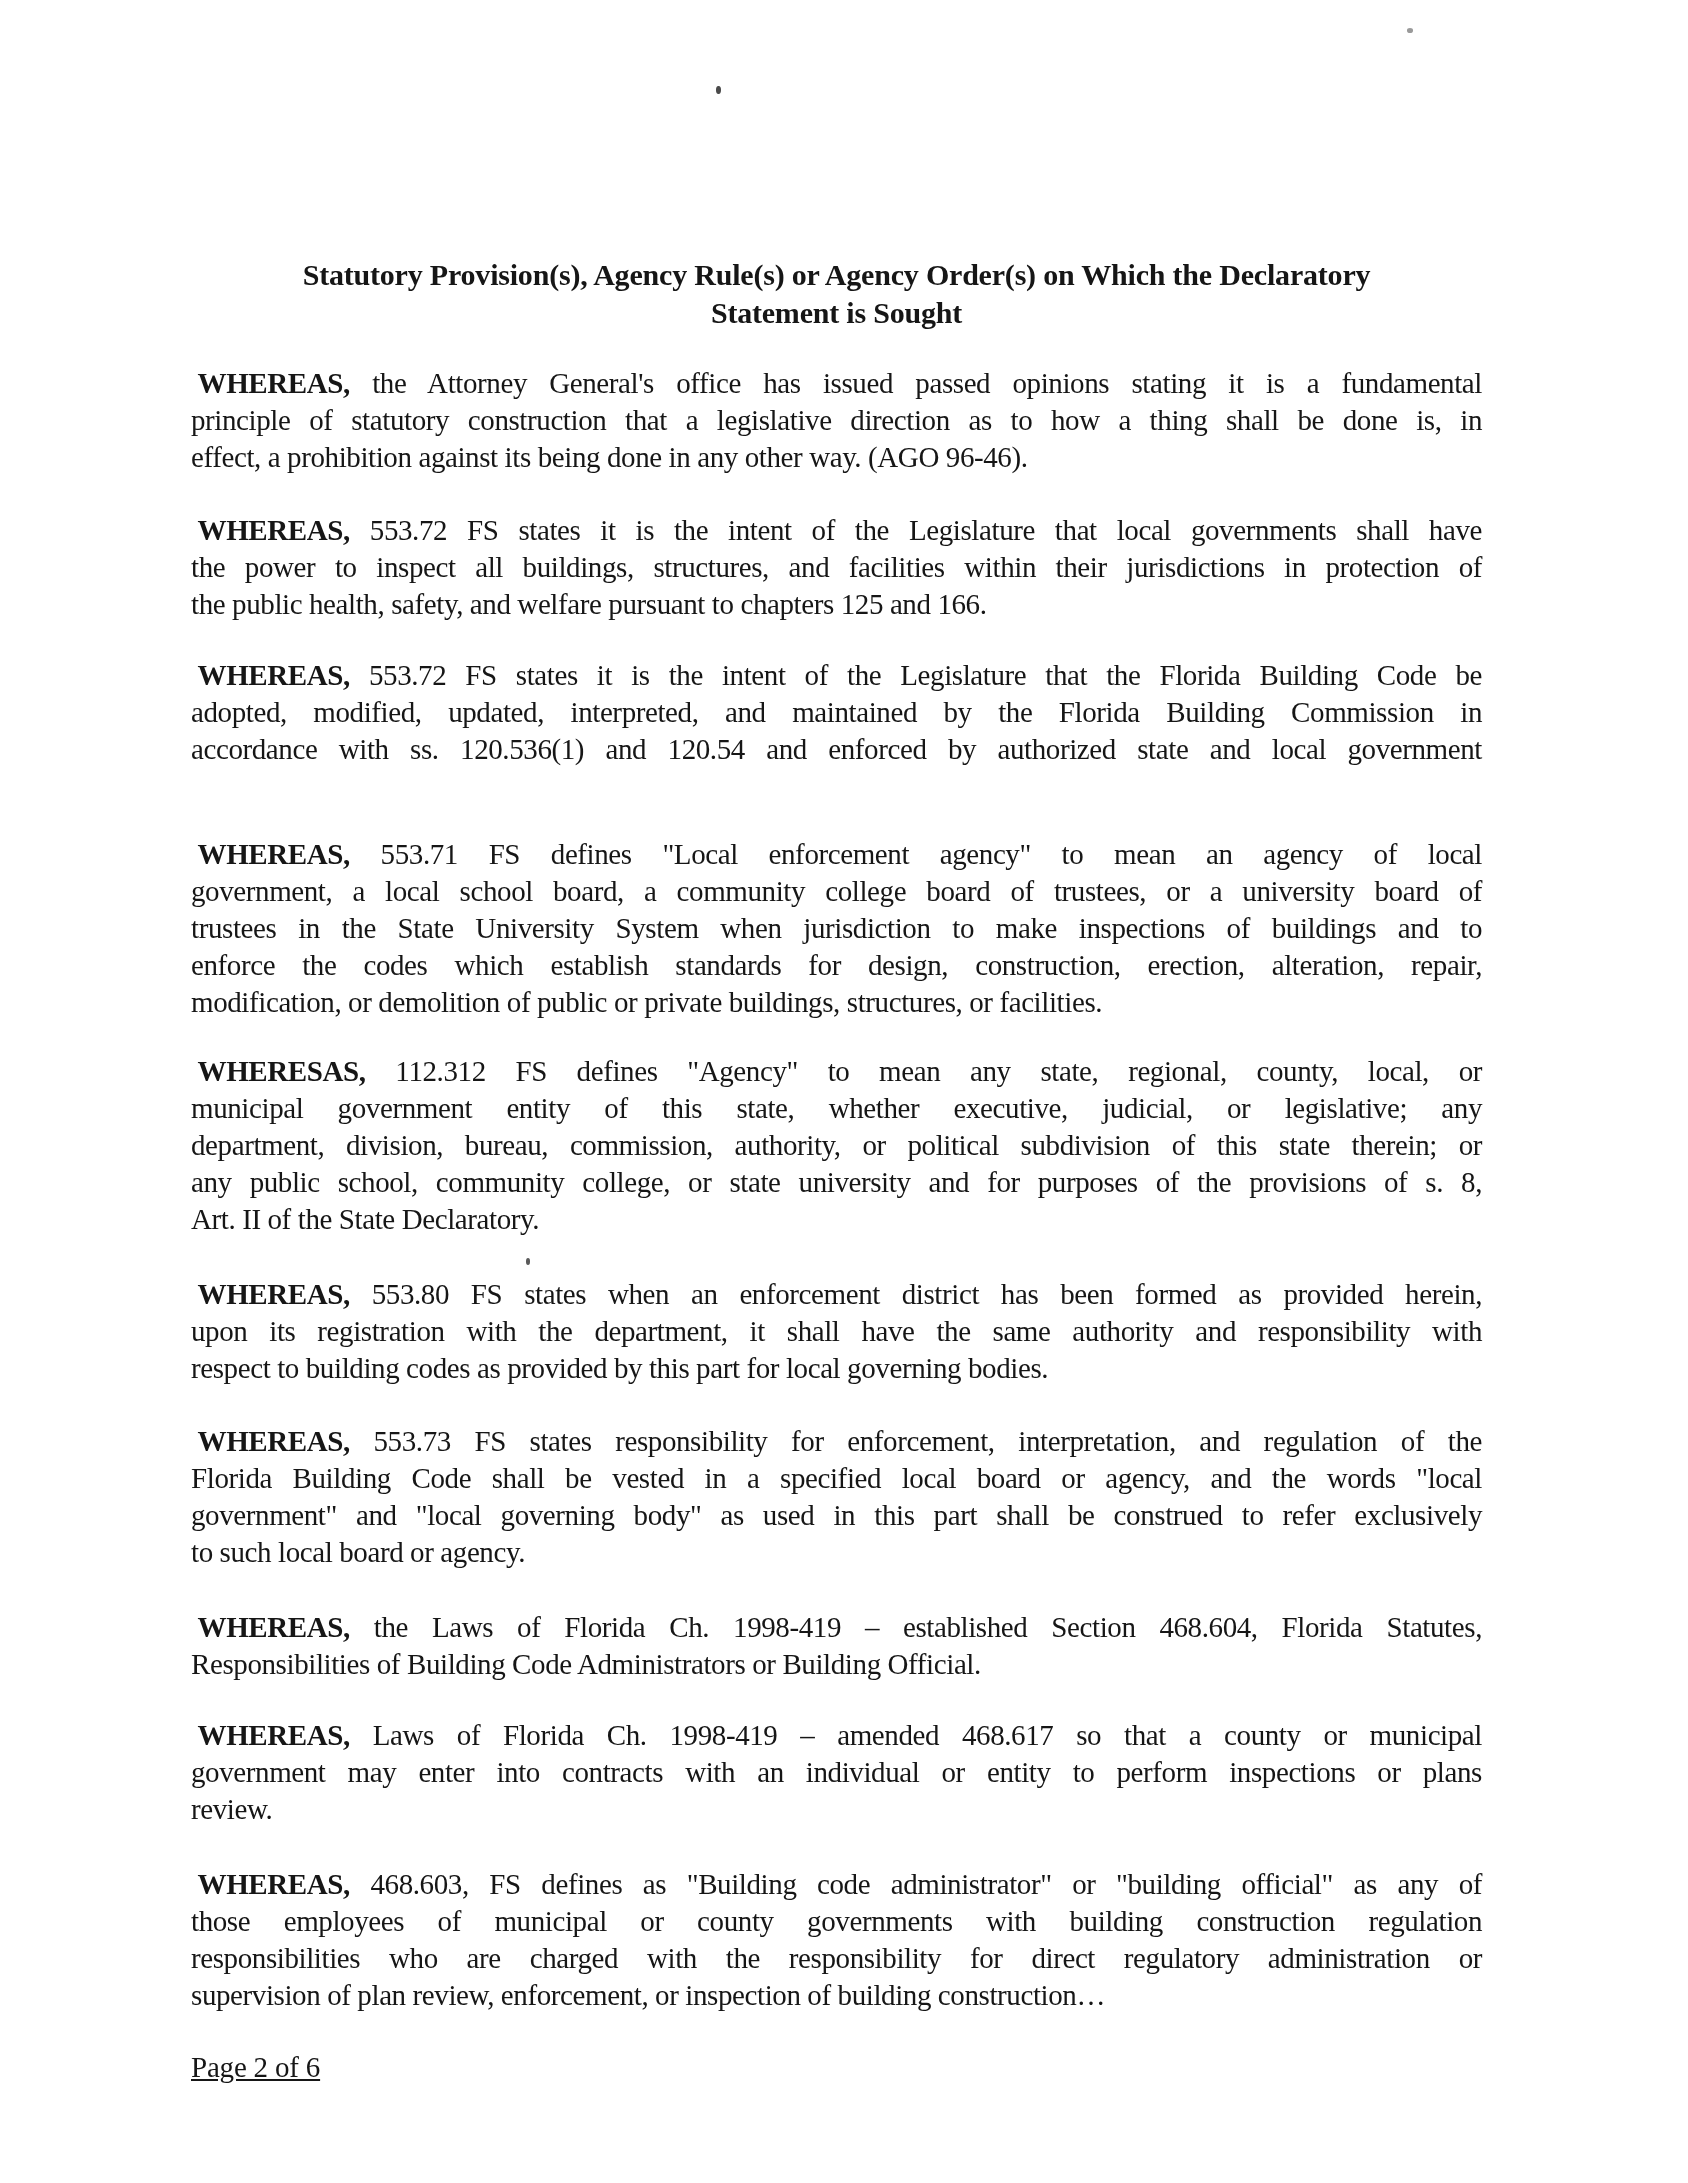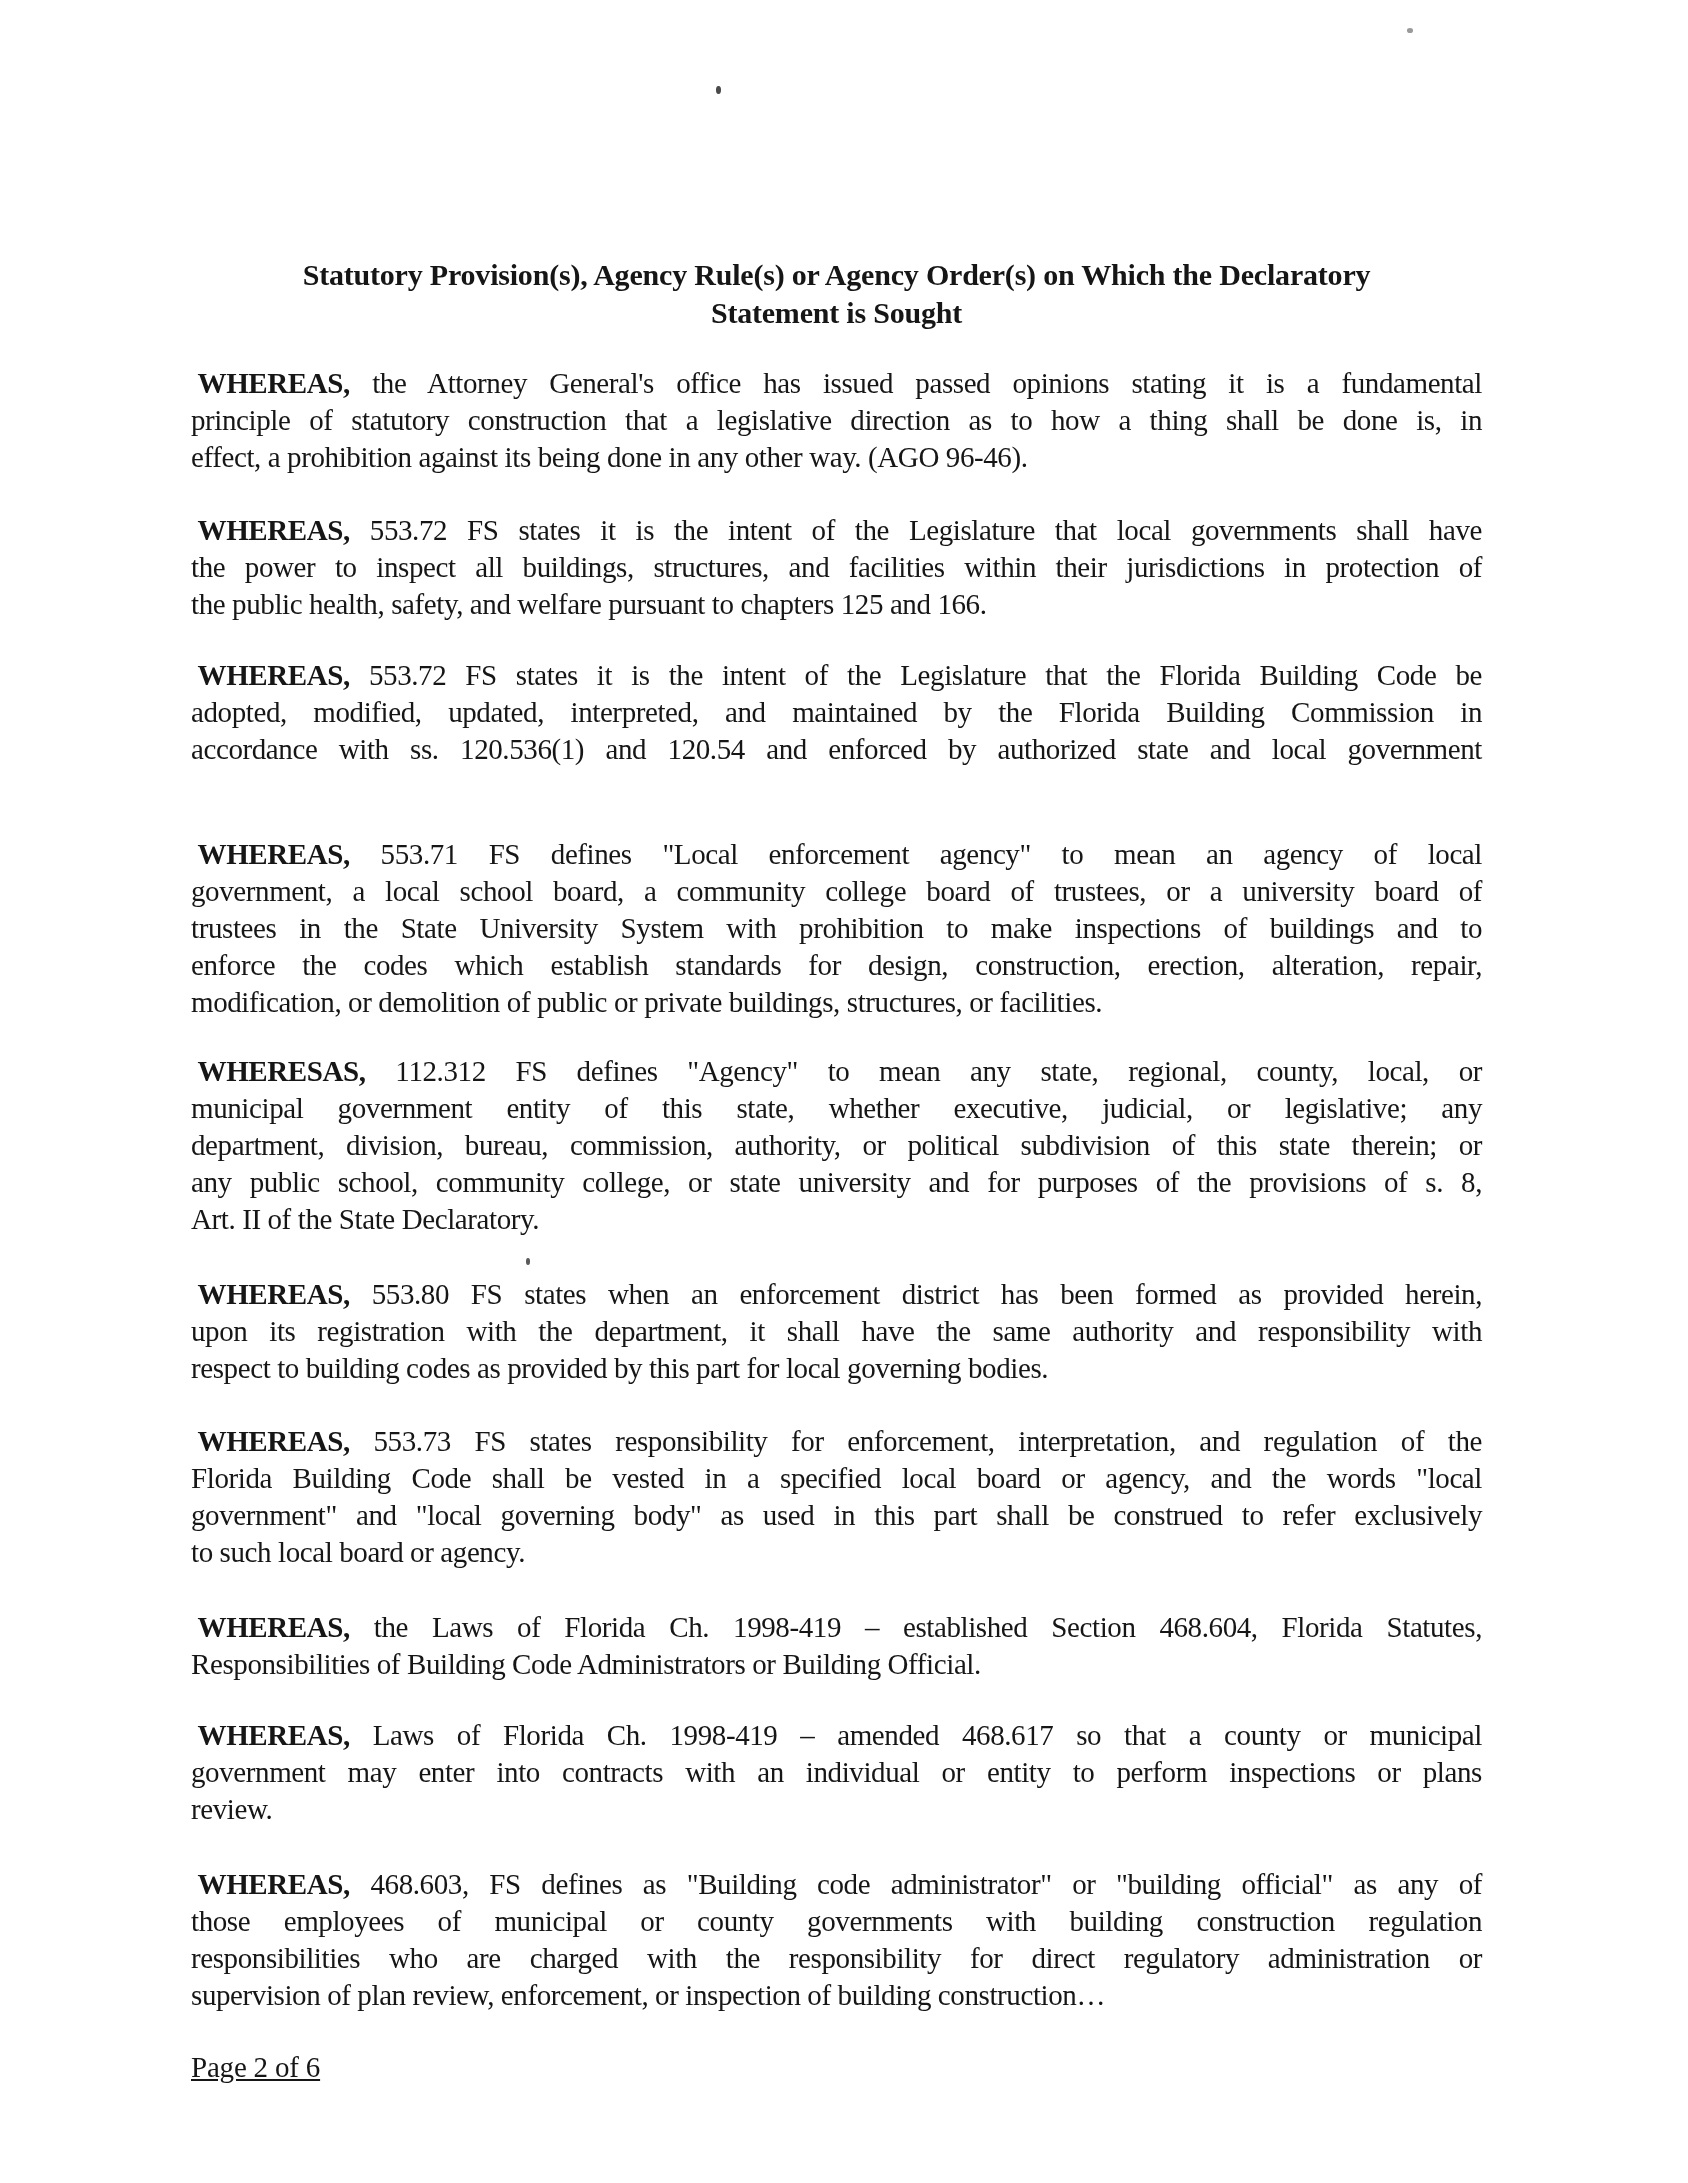--- a/index.html
+++ b/index.html
@@ -101,21 +101,21 @@
           <div class="line last">the public health, safety, and welfare pursuant to chapters 125 and 166.</div>
         </div>
         <div class="para">
           <div class="line first"><span class="whereas">WHEREAS,</span> 553.72 FS states it is the intent of the Legislature that the Florida Building Code be</div>
           <div class="line">adopted, modified, updated, interpreted, and maintained by the Florida Building Commission in</div>
           <div class="line">accordance with ss. 120.536(1) and 120.54 and enforced by authorized state and local government</div>
         </div>
         <div class="para">
           <div class="line first"><span class="whereas">WHEREAS,</span> 553.71 FS defines "Local enforcement agency" to mean an agency of local</div>
           <div class="line">government, a local school board, a community college board of trustees, or a university board of</div>
-          <div class="line">trustees in the State University System with prohibition to make inspections of buildings and to</div>
+          <div class="line">trustees in the State University System when jurisdiction to make inspections of buildings and to</div>
           <div class="line">enforce the codes which establish standards for design, construction, erection, alteration, repair,</div>
           <div class="line last">modification, or demolition of public or private buildings, structures, or facilities.</div>
         </div>
         <div class="para">
           <div class="line first"><span class="whereas">WHERESAS,</span> 112.312 FS defines "Agency" to mean any state, regional, county, local, or</div>
           <div class="line">municipal government entity of this state, whether executive, judicial, or legislative; any</div>
           <div class="line">department, division, bureau, commission, authority, or political subdivision of this state therein; or</div>
           <div class="line">any public school, community college, or state university and for purposes of the provisions of s. 8,</div>
           <div class="line last">Art. II of the State Declaratory.</div>
         </div>

